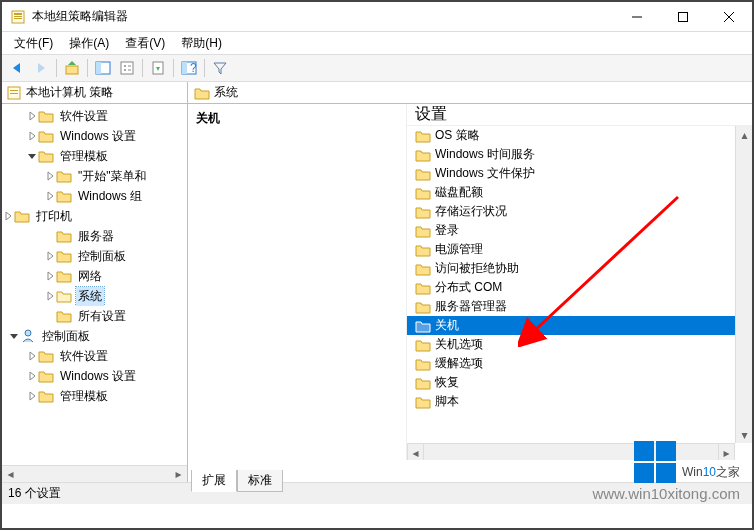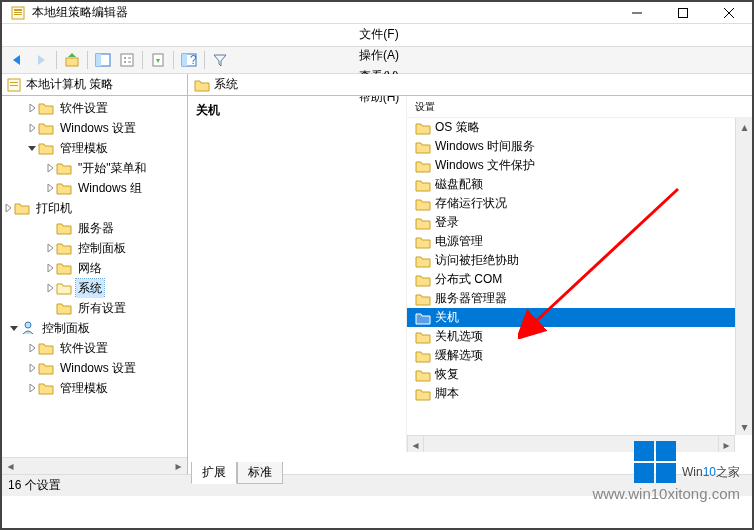--- a/index.html
+++ b/index.html
@@ -1,44 +1,44 @@
 <!DOCTYPE html>
 <html><head>
 <meta charset="utf-8">
 <style>
 * { margin: 0; padding: 0; box-sizing: border-box; font-family: "Microsoft YaHei", "Segoe UI", sans-serif; font-size: 12px; }
 body { background: #fff; width: 754px; height: 530px; overflow: hidden; position: relative; border: 2px solid #444; }
-.titlebar { height: 22px; display: flex; align-items: center; padding-left: 8px; background: #fff; border-bottom: 1px solid #ddd; }
+.titlebar { height: 30px; display: flex; align-items: center; padding-left: 8px; background: #fff; border-bottom: 1px solid #ddd; }
 .titlebar .tb-icon { width: 16px; height: 16px; margin-right: 6px; }
 .titlebar .tb-title { flex: 1; font-size: 12px; color: #000; }
 .tb-btns { display: flex; height: 100%; }
 .tb-btn { width: 46px; height: 100%; display: flex; align-items: center; justify-content: center; color: #000; }
 .tb-btn svg { pointer-events: none; }
-.menubar { height: 22px; display: flex; align-items: center; padding-left: 4px; background: #fff; flex-direction: column; }
+.menubar { height: 22px; display: flex; align-items: center; padding-left: 4px; background: #fff; }
 .menu-item { padding: 2px 8px; font-size: 12px; color: #000; }
 .toolbar { height: 28px; padding: 2px 4px; display: flex; align-items: center; gap: 2px; background: #f5f5f5; border-top: 1px solid #ddd; border-bottom: 1px solid #ddd; }
 .tool-btn { width: 22px; height: 22px; display: flex; align-items: center; justify-content: center; border: 1px solid transparent; }
 .tool-sep { width: 1px; height: 18px; background: #ccc; margin: 0 2px; }
 .content { display: flex; height: 400px; }
 .left-pane { width: 186px; border-right: 1px solid #bdbdbd; overflow: hidden; position: relative; }
 .root-row { height: 22px; display: flex; align-items: center; padding-left: 4px; border-bottom: 1px solid #bdbdbd; gap: 4px; background: #fff; }
 .tree { padding: 2px 0; overflow: auto; height: calc(100% - 40px); }
 .tree-row { display: flex; align-items: center; height: 20px; padding-right: 4px; white-space: nowrap; overflow: hidden; }
 .expander { width: 12px; height: 12px; display: inline-flex; align-items: center; justify-content: center; color: #555; }
 .tree-row .folder-icon { margin-right: 4px; flex-shrink: 0; }
 .tree-row.selected .label { background: #cde8ff; outline: 1px dotted #6ea6d8; }
 .tree-row .label { padding: 1px 2px; }
 .left-scroll-h { position: absolute; bottom: 0; left: 0; right: 0; height: 17px; background: #f0f0f0; border-top: 1px solid #ddd; display: flex; align-items: center; justify-content: space-between; }
 .scroll-arrow { width: 17px; height: 17px; display:flex; align-items:center; justify-content:center; color:#666; }
 .right-pane { flex: 1; display: flex; flex-direction: column; position: relative; }
 .right-header { height: 22px; display: flex; align-items: center; padding-left: 6px; border-bottom: 1px solid #bdbdbd; background: #fff; gap: 4px; }
 .right-body { flex: 1; display: flex; position: relative; overflow: hidden; }
 .desc-col { width: 218px; padding: 6px 8px; font-weight: bold; }
 .list-col { flex: 1; position: relative; border-left: 1px solid #eee; }
-.list-header { height: 22px; display: flex; align-items: center; padding-left: 8px; border-bottom: 1px solid #f0f0f0; font-size: 10px; }
+.list-header { height: 22px; display: flex; align-items: center; padding-left: 8px; border-bottom: 1px solid #f0f0f0; font-size: 16px; }
 .list-items { overflow: auto; height: calc(100% - 40px); }
 .list-row { height: 19px; display: flex; align-items: center; padding-left: 8px; gap: 4px; }
 .list-row.selected { background: #0078d7; color: #fff; }
 .list-scroll-h { position: absolute; bottom: 0; left: 0; right: 17px; height: 17px; background: #f0f0f0; border-top: 1px solid #ddd; display:flex; }
 .list-scroll-h .scroll-arrow { border-right: 1px solid #ddd; border-left: 1px solid #ddd; }
 .list-scroll-v { position: absolute; top: 22px; right: 0; bottom: 17px; width: 17px; background: #f0f0f0; border-left: 1px solid #ddd; display:flex; flex-direction:column; justify-content:space-between; }
 .tabs { height: 22px; display: flex; align-items: flex-end; padding-left: 3px; gap: 0; background: #fff; }
 .tab { padding: 2px 10px; font-size: 12px; border: 1px solid #bdbdbd; border-top: none; background: #f5f5f5; position: relative; top: 10px; }
 .tab.active { background: #fff; border-bottom: 1px solid #fff; }
 .statusbar { height: 22px; display: flex; align-items: center; padding-left: 6px; border-top: 1px solid #ddd; font-size: 12px; background: #f0f0f0; }

